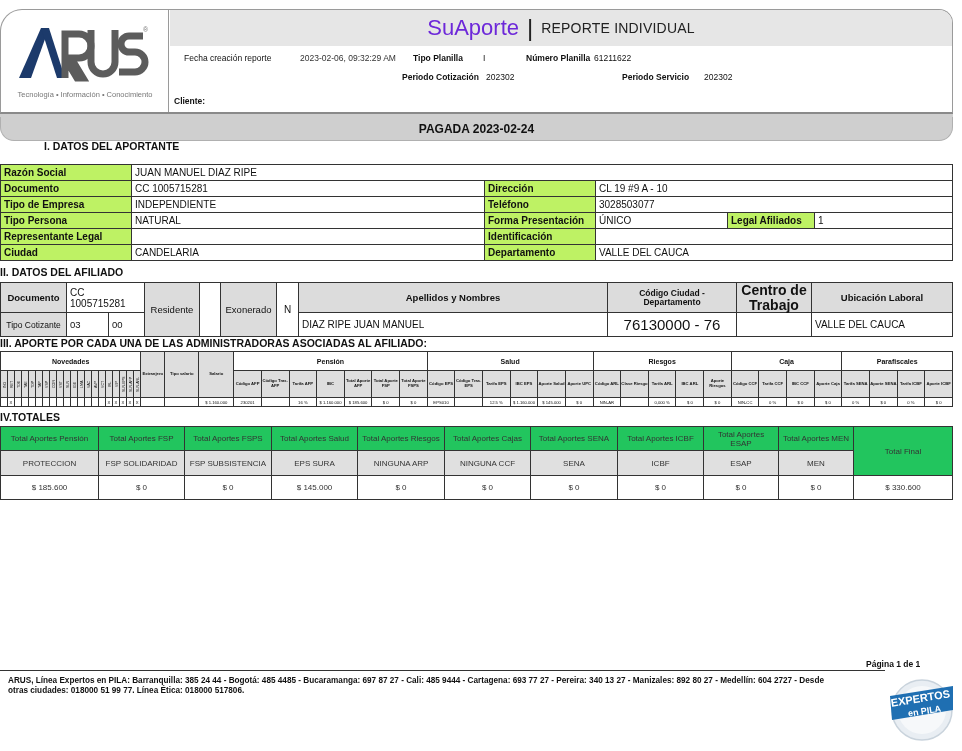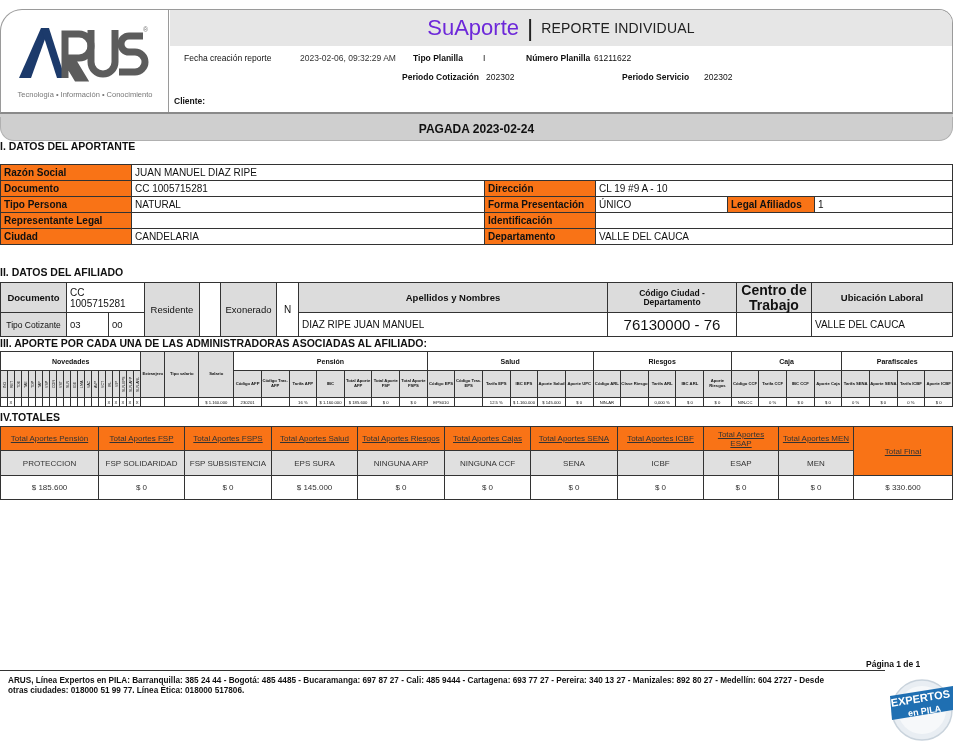--- a/index.html
+++ b/index.html
@@ -28,40 +28,40 @@
   .band-cap { position: absolute; left: 0; top: 113px; width: 953px; height: 6px; background: #cfcfcf; border-top: 1px solid #8a8a8a; }
 
   .sec-title { position: absolute; left: 0; font-size: 10.5px; font-weight: bold; }
 
   table { border-collapse: collapse; }
   td, th { border: 1px solid #333; padding: 0 3px; }
 
   
   .t-aport { position: absolute; left: 0; top: 164px; width: 953px; font-size: 10px; }
   .t-aport td { height: 16px; }
-  .t-aport .k { background: #f97316; font-weight: bold; }
+  .t-aport .k { background: #bef264; font-weight: bold; }
 
   
   .t-afil { position: absolute; left: 0; top: 282px; width: 953px; font-size: 9.5px; }
   .t-afil td { text-align: center; }
   .t-afil .g { background: #dcdcdc; }
   .t-afil .gb { background: #dcdcdc; font-weight: bold; }
 
   
   .t-apo { position: absolute; left: 0; top: 351px; width: 953px; font-size: 4.2px; table-layout: fixed; }
   .t-apo td { padding: 0; text-align: center; overflow: hidden; }
   .t-apo .grp { font-size: 7px; font-weight: bold; height: 19px; }
   .t-apo .sh { background: #dedede; font-weight: bold; height: 27px; line-height: 1.1; }
   .t-apo .nv { background: #dedede; height: 27px; writing-mode: vertical-rl; transform: rotate(180deg); font-size: 3.6px; }
   .t-apo .dv td { height: 9px; font-size: 4.2px; }
 
   
   .t-tot { position: absolute; left: 0; top: 426px; width: 953px; font-size: 8px; table-layout: fixed; }
   .t-tot td { text-align: center; color: #333; }
-  .t-tot .h { background: #f97316; height: 24px; text-decoration: underline; }
+  .t-tot .h { background: #22c55e; height: 24px; }
   .t-tot .n { background: #e0e0e0; height: 25px; }
   .t-tot .v { background: #fff; height: 24px; }
 
   
   .pg { position: absolute; left: 866px; top: 659px; font-size: 8.5px; font-weight: bold; }
   .ftline { position: absolute; left: 0; top: 670px; width: 885px; border-top: 1px solid #333; }
   .ftxt { position: absolute; left: 8px; top: 676px; width: 880px; font-size: 8.2px; font-weight: bold; line-height: 1.25; }
   .badge { position: absolute; left: 887px; top: 672px; width: 70px; height: 70px; }
 </style>
 </head>
@@ -97,40 +97,46 @@
     <div class="hdr-row lbl" style="left:452px; top:62px;">Periodo Servicio</div>
     <div class="hdr-row" style="left:534px; top:62px;">202302</div>
     <div class="hdr-row lbl" style="left:4px; top:86px;">Cliente:</div>
     <div class="hdr-row" style="left:50px; top:86px;"></div>
   </div>
 </div>
 
 <div class="band-cap"></div>
 <div class="band">PAGADA 2023-02-24</div>
 
-<div class="sec-title" style="top:140px;">I. DATOS DEL APORTANTE</div>
+<div class="sec-title" style="top:140px;padding-left:44px;">I. DATOS DEL APORTANTE</div>
 <table class="t-aport">
   <colgroup>
       <col style="width:131px">
       <col style="width:353px">
       <col style="width:111px">
       <col style="width:132px">
       <col style="width:87px">
       <col>
     </colgroup>
   <tbody>
       <tr>
     <td class="k">Razón Social</td>
     <td colspan="5">JUAN MANUEL DIAZ RIPE</td>
   </tr>
   <tr>
     <td class="k">Documento</td>
     <td>CC 1005715281</td>
     <td class="k">Dirección</td>
     <td colspan="3">CL 19 #9 A - 10</td>
+  </tr>
+  <tr>
+    <td class="k">Tipo de Empresa</td>
+    <td>INDEPENDIENTE</td>
+    <td class="k">Teléfono</td>
+    <td colspan="3">3028503077</td>
   </tr>
   <tr>
     <td class="k">Tipo Persona</td>
     <td>NATURAL</td>
     <td class="k">Forma Presentación</td>
     <td>ÚNICO</td>
     <td class="k">Legal Afiliados</td>
     <td>1</td>
   </tr>
   <tr>

